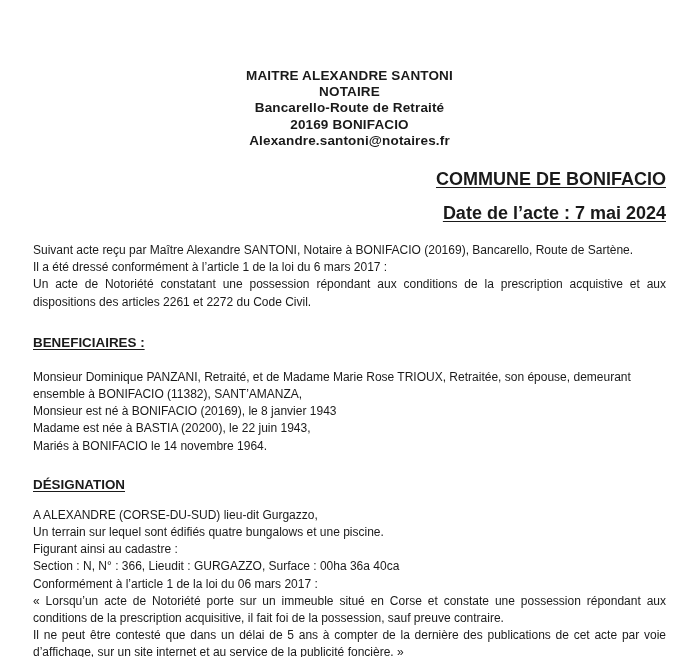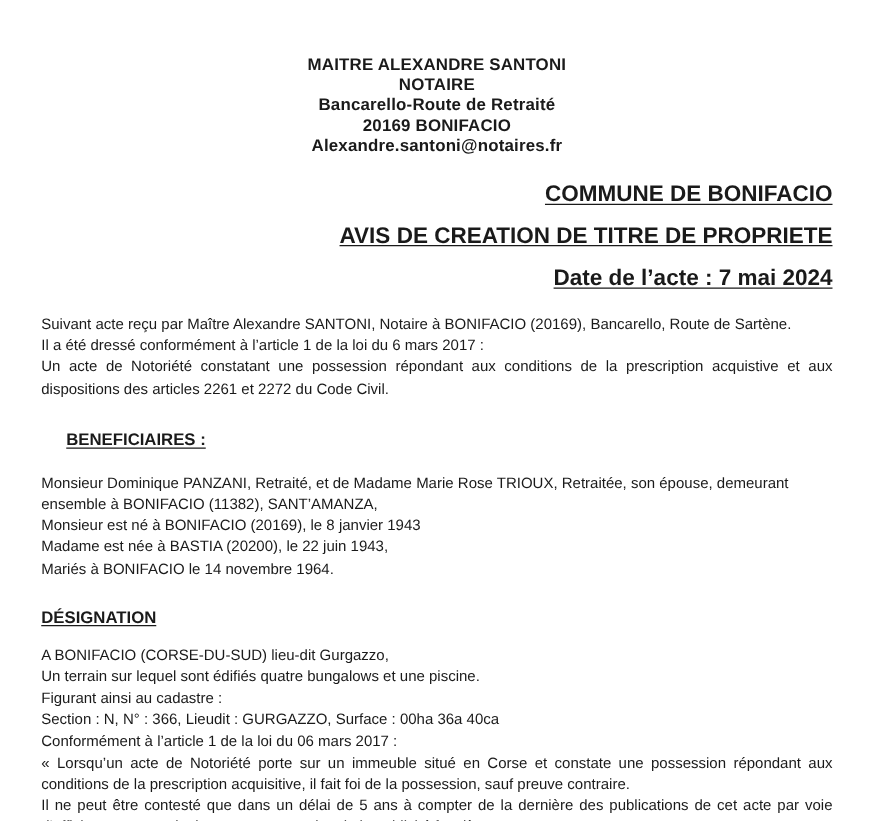--- a/index.html
+++ b/index.html
@@ -28,21 +28,21 @@
     top: 0;
     width: 633px;
   }
 
   
   .letterhead {
     text-align: center;
     font-weight: bold;
     font-size: 13.5px;
     line-height: 16.2px;
-    padding-top: 44px;
+    padding-top: 68px;
     letter-spacing: 0.15px;
   }
   .letterhead .lh-line {
     display: block;
     white-space: nowrap;
   }
 
   
   .center-heading {
     text-align: right;
@@ -80,44 +80,41 @@
   .section-heading {
     font-size: 13.4px;
     font-weight: bold;
     line-height: 17px;
     text-align: left;
   }
   .section-heading span {
     text-decoration: underline;
     text-underline-offset: 2px;
   }
-  .sh-benef  { margin-top: 23px; margin-left: 20px; }
+  .sh-benef  { margin-top: 23px; }
   .sh-desig  { margin-top: 21px; }
 </style>
 </head>
 <body>
 
 <div class="page">
   <div class="content">
 
     <div class="letterhead">
       <span class="lh-line">MAITRE ALEXANDRE SANTONI</span>
       <span class="lh-line">NOTAIRE</span>
       <span class="lh-line">Bancarello-Route de Retraité</span>
       <span class="lh-line">20169 BONIFACIO</span>
       <span class="lh-line">Alexandre.santoni@notaires.fr</span>
     </div>
 
     <div class="center-heading h-commune">
       <span>COMMUNE DE BONIFACIO</span>
     </div>
 
-    <div class="center-heading h-avis">
-      <span>AVIS DE CREATION DE TITRE DE PROPRIETE</span>
-    </div>
 
     <div class="center-heading h-date">
       <span>Date de l’acte : 7 mai 2024</span>
     </div>
 
     <div class="body-block block-acte">
       <p>Suivant acte reçu par Maître Alexandre SANTONI, Notaire à BONIFACIO (20169), Bancarello, Route de Sartène.</p>
       <p>Il a été dressé conformément à l’article 1 de la loi du 6 mars 2017 :</p>
       <p class="justified">Un acte de Notoriété constatant une possession répondant aux conditions de la prescription acquistive et aux dispositions des articles 2261 et 2272 du Code Civil.</p>
     </div>
@@ -131,21 +128,21 @@
       <p>Monsieur est né à BONIFACIO (20169), le 8 janvier 1943</p>
       <p>Madame est née à BASTIA (20200), le 22 juin 1943,</p>
       <p>Mariés à BONIFACIO le 14 novembre 1964.</p>
     </div>
 
     <div class="section-heading sh-desig">
       <span>DÉSIGNATION</span>
     </div>
 
     <div class="body-block block-desig">
-      <p>A BONIFACIO (CORSE-DU-SUD) lieu-dit Gurgazzo,</p>
+      <p>A ALEXANDRE (CORSE-DU-SUD) lieu-dit Gurgazzo,</p>
       <p>Un terrain sur lequel sont édifiés quatre bungalows et une piscine.</p>
       <p>Figurant ainsi au cadastre :</p>
       <p>Section : N, N° : 366, Lieudit : GURGAZZO, Surface : 00ha 36a 40ca</p>
       <p>Conformément à l’article 1 de la loi du 06 mars 2017 :</p>
     </div>
 
     <div class="body-block block-quote">
       <p class="justified">« Lorsqu’un acte de Notoriété porte sur un immeuble situé en Corse et constate une possession répondant aux conditions de la prescription acquisitive, il fait foi de la possession, sauf preuve contraire.</p>
       <p class="justified">Il ne peut être contesté que dans un délai de 5 ans à compter de la dernière des publications de cet acte par voie d’affichage, sur un site internet et au service de la publicité foncière. »</p>
     </div>

